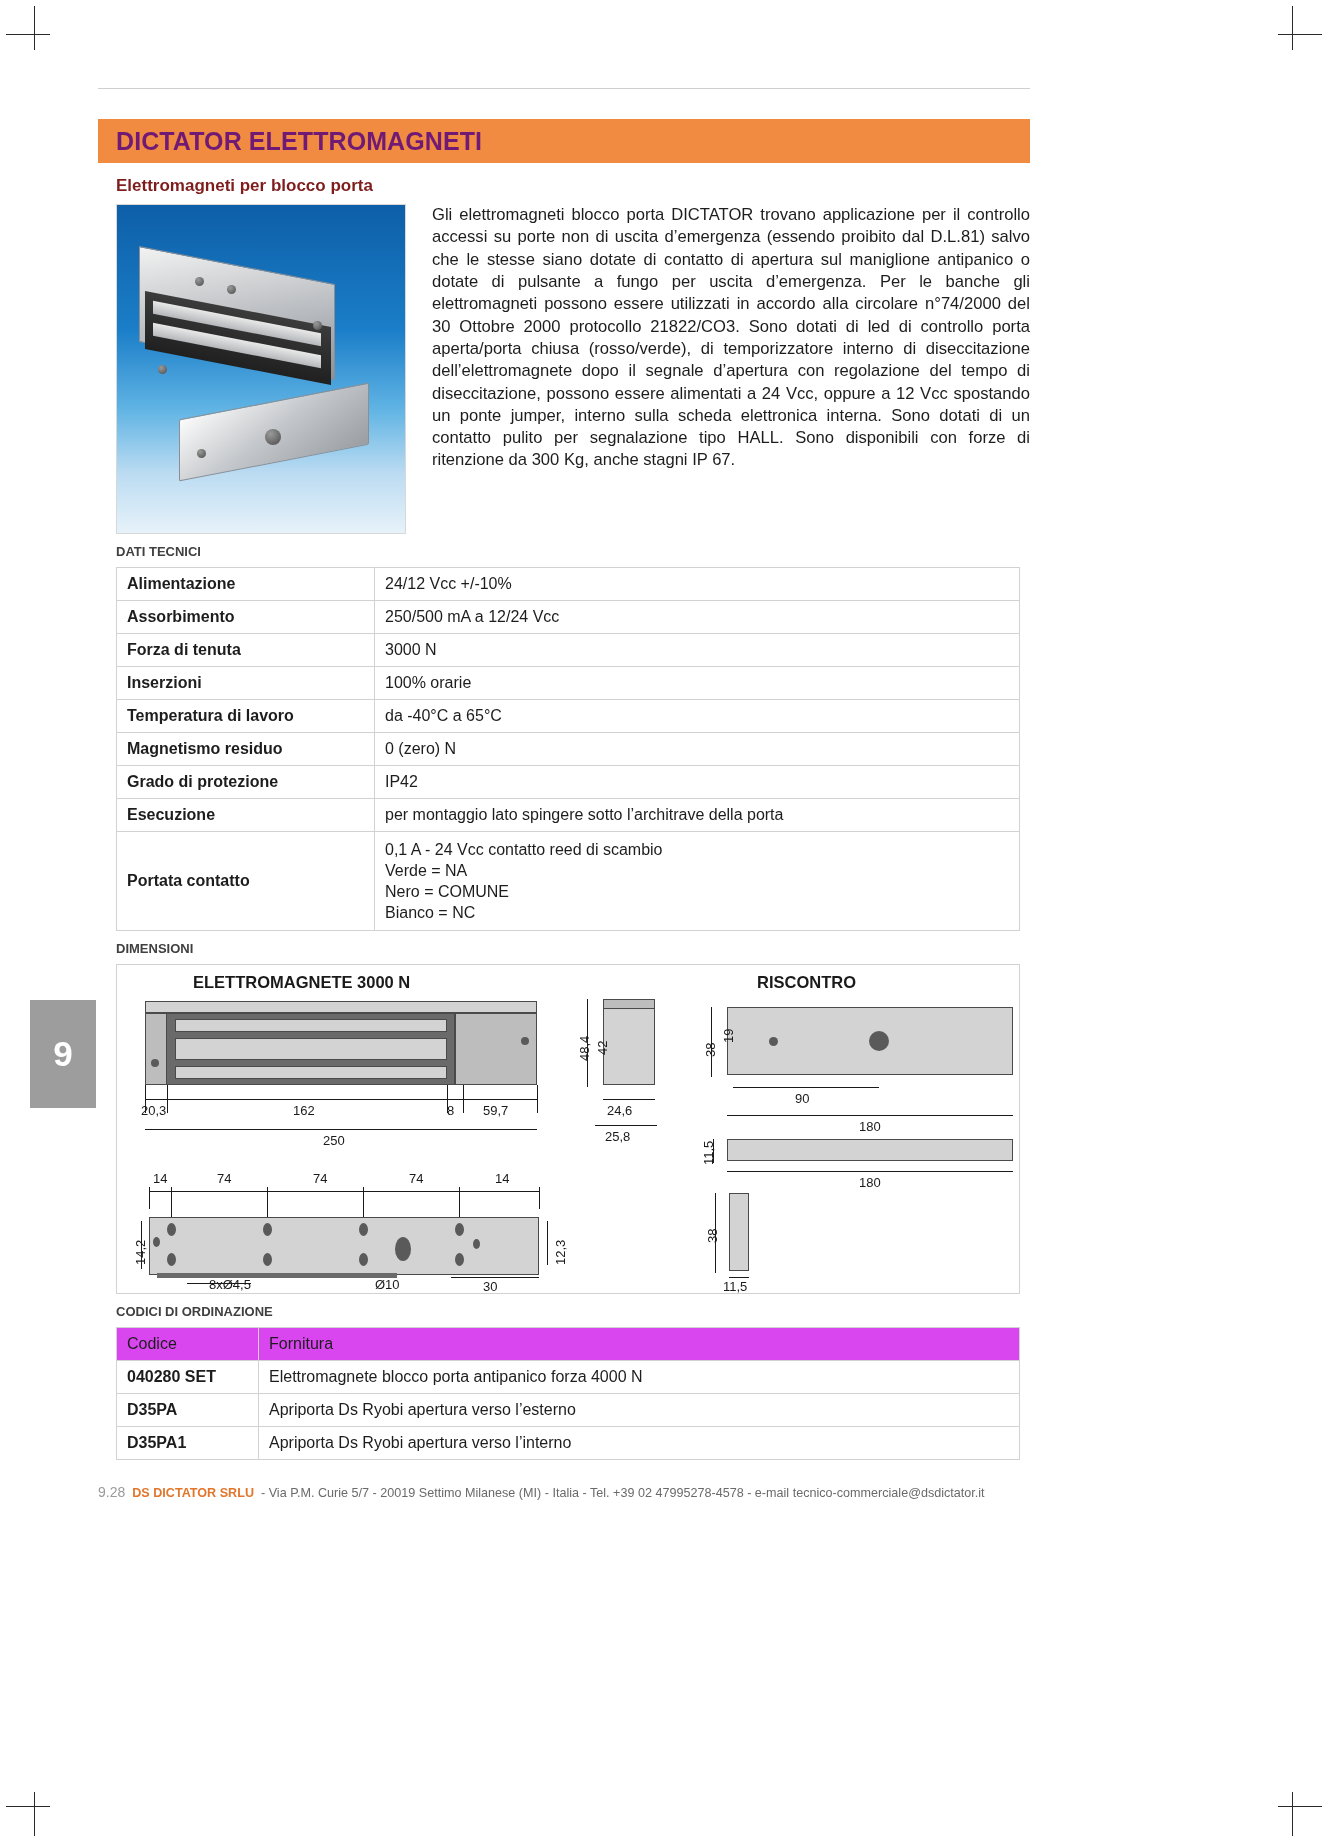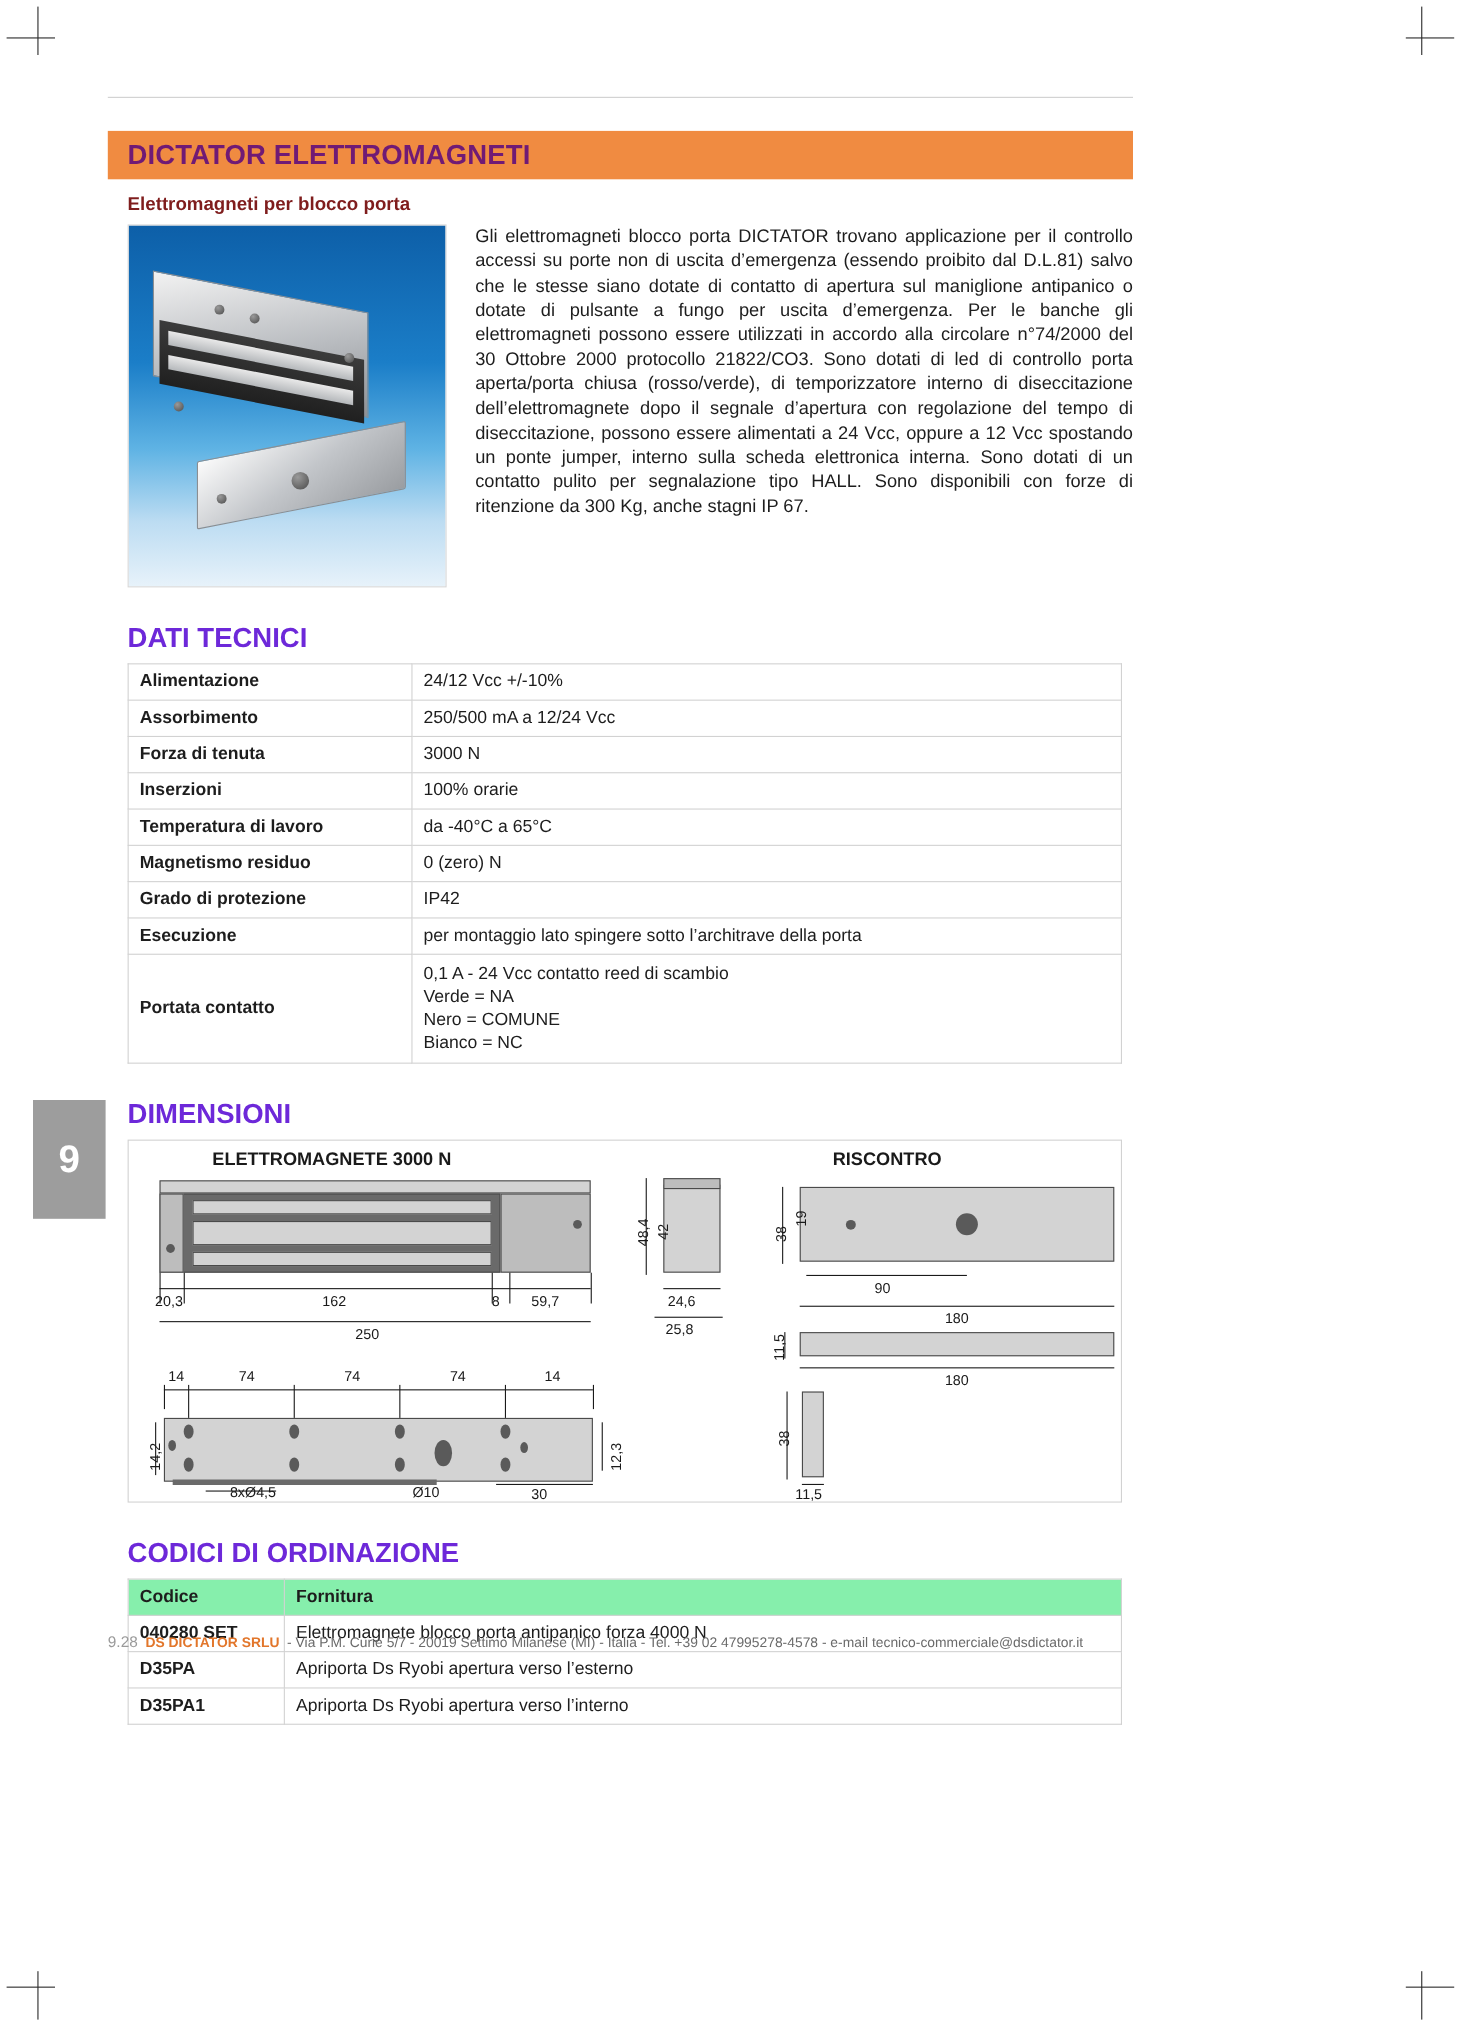--- a/index.html
+++ b/index.html
@@ -84,21 +84,21 @@
   }
 
   .intro-text {
     padding-left:22px; font-size:16.6px; line-height:1.345;
     color:#1d1d1d; text-align:justify;
   }
   .intro-text p { margin:0; }
 
   
   h3.sec {
-    margin:32px 0 8px 18px; font-size:25px; font-weight:bold; color:#6d28d9;
+    margin:10px 0 8px 18px; font-size:13px; font-weight:bold; color:#404040;
   }
 
   
   table.spec {
     border-collapse:collapse; width:904px; margin-left:18px;
     font-size:16px;
   }
   table.spec td {
     border:1px solid #d2d2d2; padding:7px 10px; vertical-align:middle;
     color:#1d1d1d;
@@ -127,21 +127,21 @@
   .vline { position:absolute; background:#1a1a1a; width:1px; }
   .hole { position:absolute; border-radius:50%; background:#5a5a5a; }
 
   
   table.order {
     border-collapse:collapse; width:904px; margin-left:18px; font-size:16px;
   }
   table.order th, table.order td {
     border:1px solid #d2d2d2; padding:7px 10px; text-align:left; color:#1d1d1d;
   }
-  table.order th { background:#86efac; font-weight:bold; }
+  table.order th { background:#d946ef; font-weight:normal; }
   table.order td.code { width:142px; font-weight:bold; }
 
   
   .footer {
     position:absolute; left:98px; top:1484px; width:932px;
     font-size:12.6px; color:#6a6a6a; display:flex; align-items:baseline; gap:7px;
   }
   .footer .pg { color:#9a9a9a; font-size:14px; }
   .footer .brand { color:#e2762b; font-weight:bold; }
 </style>

